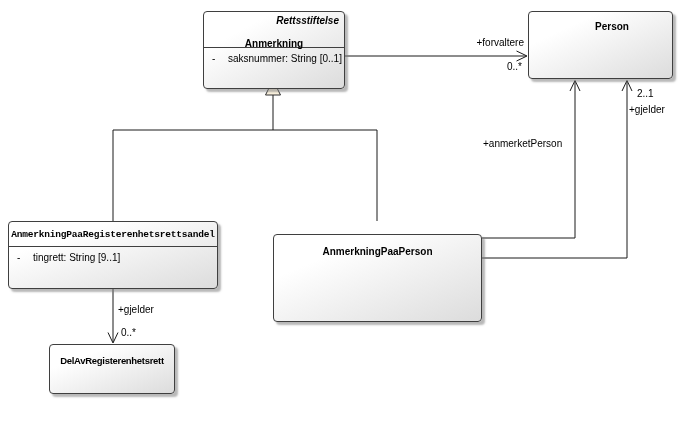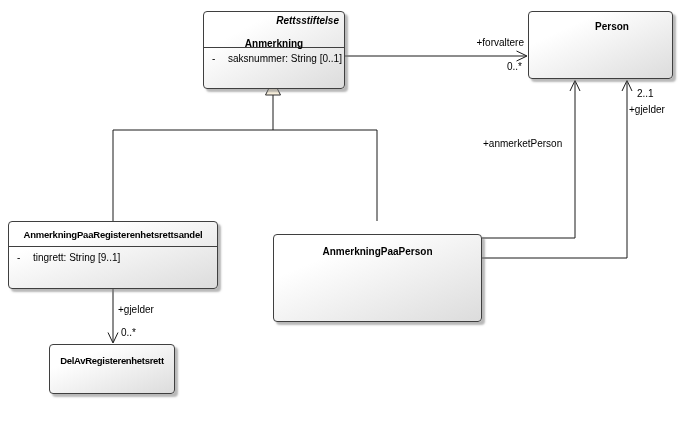--- a/index.html
+++ b/index.html
@@ -52,21 +52,21 @@
     white-space: nowrap;
   }
   .attr-vis { width: 16px; }
   
   #box-anmerkning { left: 203px; top: 11px; width: 142px; height: 78px; }
   #box-anmerkning .title-block { height: 36px; }
   #box-anmerkning .class-name { margin-top: 12px; }
   #box-person { left: 528px; top: 11px; width: 145px; height: 68px; padding-left: 23px; }
   #box-person .class-name { padding-top: 9px; }
   #box-anmrsandel { left: 8px; top: 221px; width: 210px; height: 68px; }
-  #box-anmrsandel .title-block { height: 25px; display: flex; align-items: center; justify-content: center; }
+  #box-anmrsandel .title-block { height: 25px; display: flex; align-items: center; justify-content: center; font-family: Liberation Mono, monospace; }
   #box-anmrsandel .class-name { font-size: 9.5px; letter-spacing: -0.2px; }
   #box-anmpaaperson { left: 273px; top: 234px; width: 209px; height: 88px; }
   #box-anmpaaperson .class-name { padding-top: 11px; }
   #box-delav { left: 49px; top: 344px; width: 126px; height: 50px; }
   #box-delav .class-name { padding-top: 10px; font-size: 9.5px; letter-spacing: -0.3px; }
   
   .edge-label {
     position: absolute;
     z-index: 3;
     font-size: 10px;

